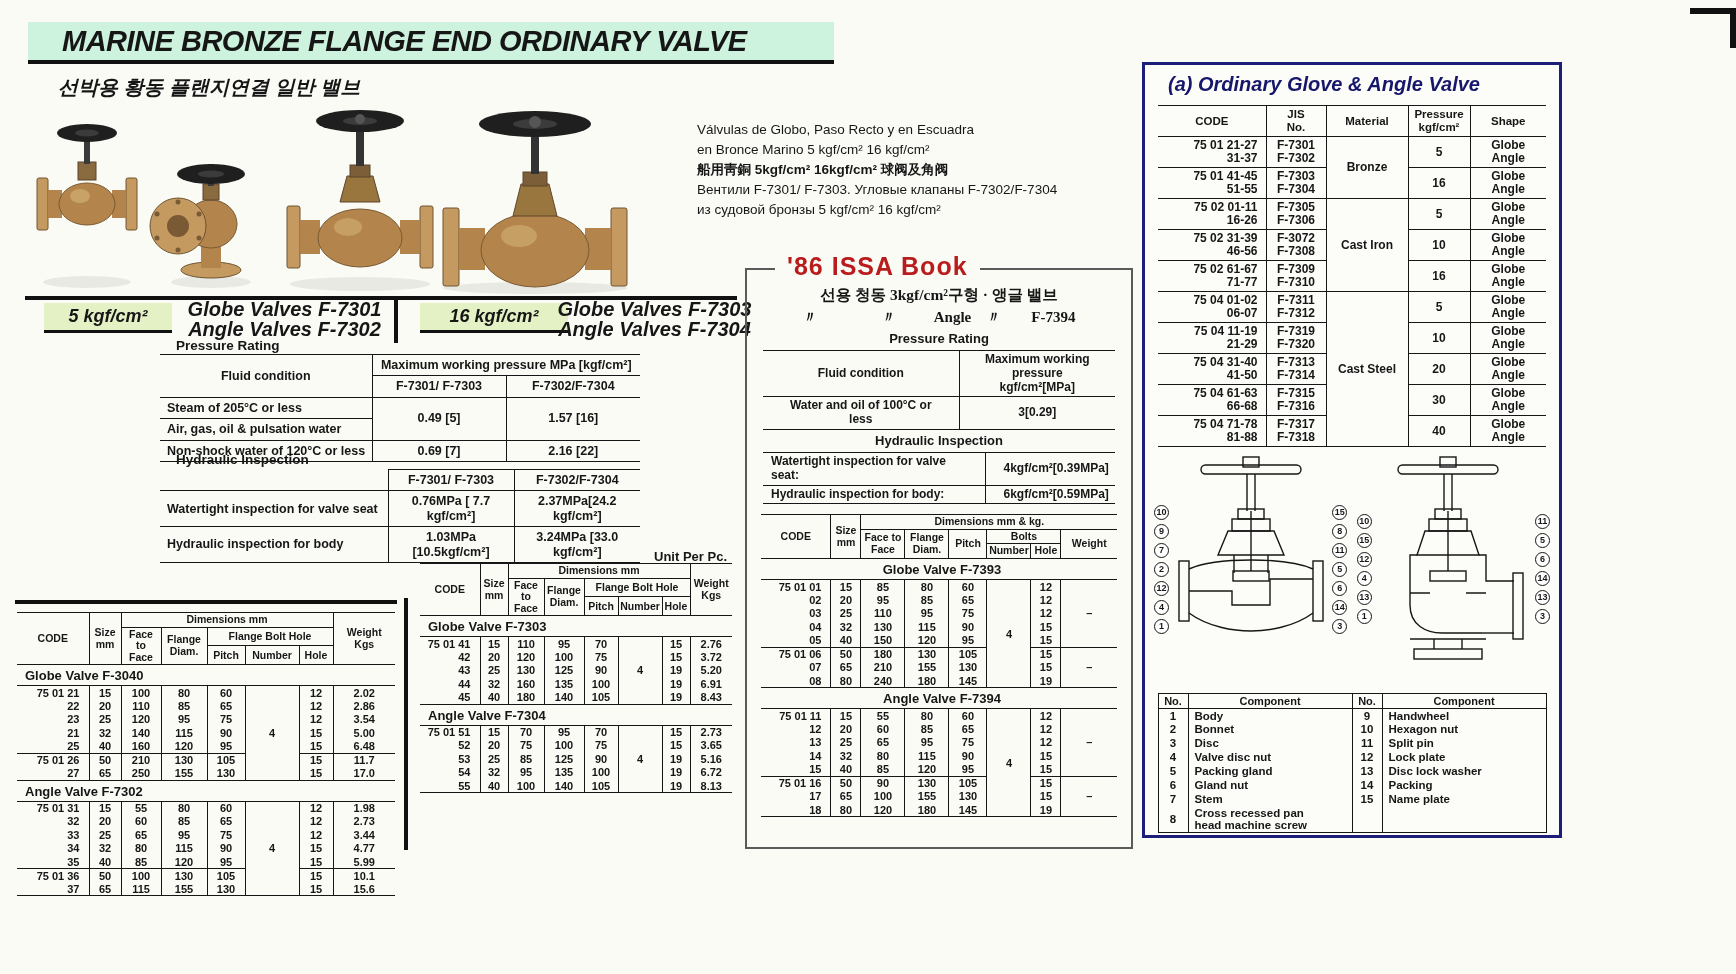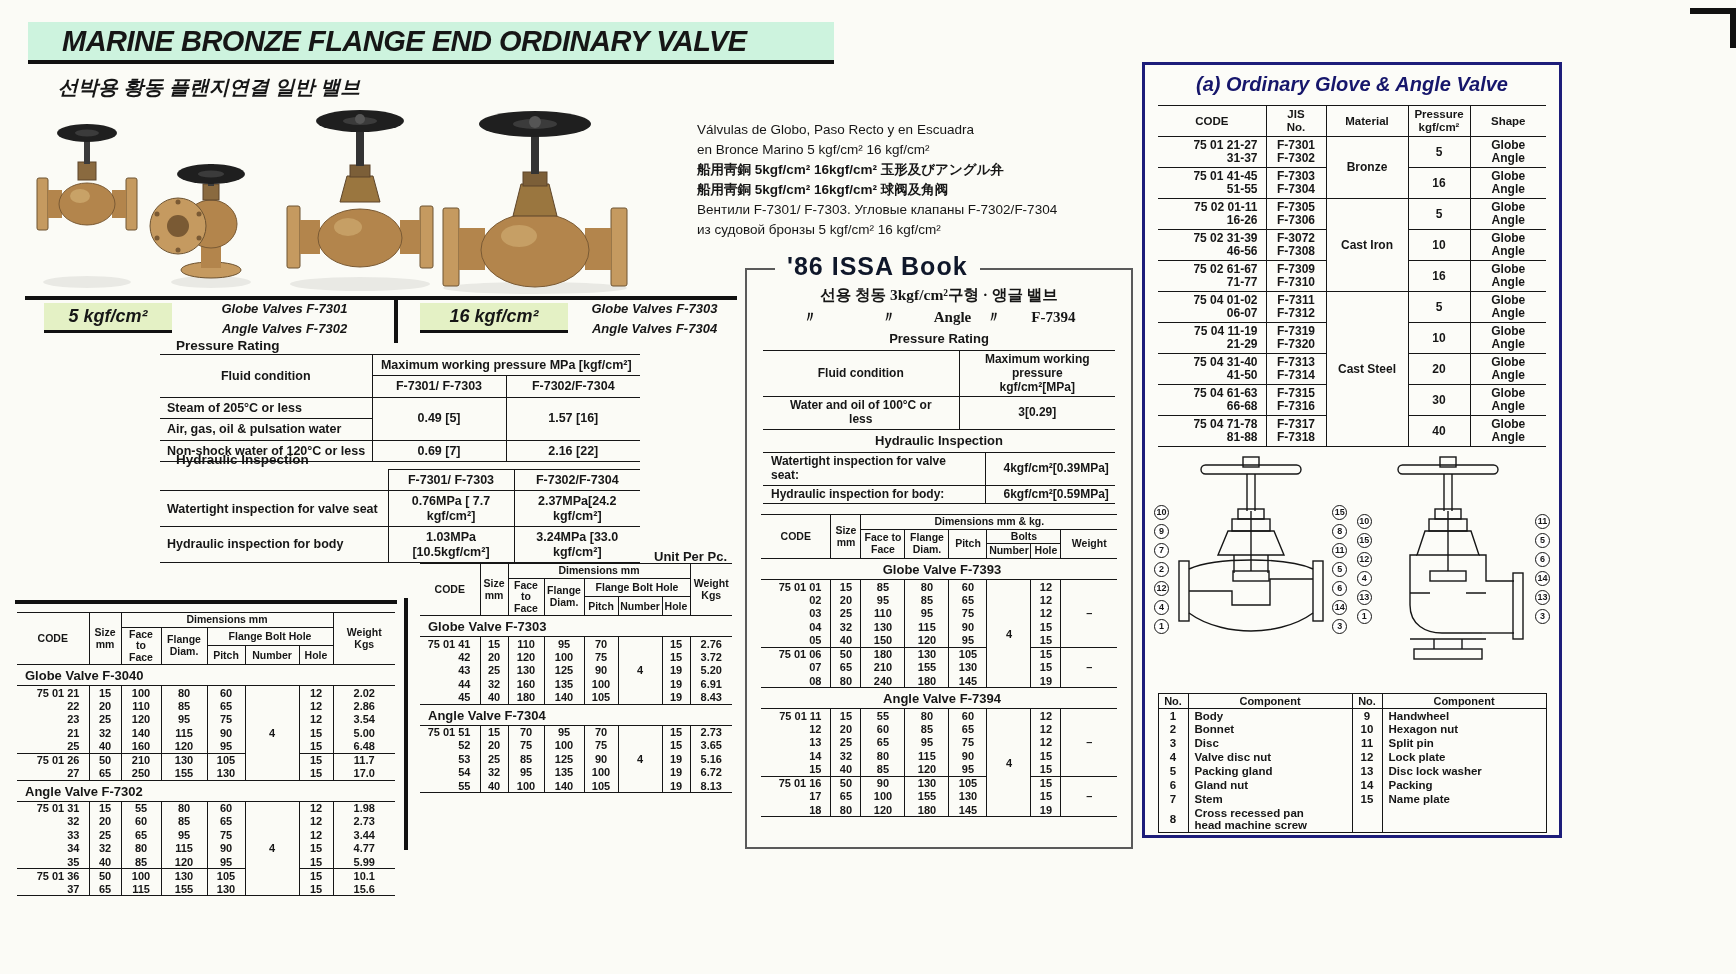--- a/index.html
+++ b/index.html
@@ -17,21 +17,21 @@
   .intro .ln3,.intro .ln4{font-weight:bold;}
 
   
   .rule-h1{left:25px;top:296px;width:712px;height:4px;background:#111;}
   .rule-h2{left:15px;top:600px;width:382px;height:4px;background:#111;}
   .vdiv1{left:394px;top:297px;width:4px;height:46px;background:#111;}
   .vdiv2{left:404px;top:598px;width:4px;height:252px;background:#111;}
   .badge{height:30px;background:#e4f1c5;border-bottom:3px solid #111;display:flex;align-items:center;justify-content:center;font-size:18px;font-weight:bold;font-style:italic;}
   .badge5{left:44px;top:303px;width:128px;}
   .badge16{left:420px;top:303px;width:148px;}
-  .valve-label{top:299px;width:205px;font-size:13px;font-weight:bold;font-style:italic;text-align:center;line-height:20px;white-space:pre-line;}
+  .valve-label{top:299px;width:205px;font-size:20px;font-weight:bold;font-style:italic;text-align:center;line-height:20px;white-space:pre-line;}
   .vl1{left:182px;} .vl2{left:552px;}
 
   .sec-label{font-size:13.5px;font-weight:bold;}
   .pr-label{left:176px;top:338px;}
   .hi-label{left:176px;top:452px;}
   .unit-label{left:612px;top:549px;width:115px;text-align:right;font-size:13px;font-weight:bold;}
 
   
   table{border-collapse:collapse;table-layout:fixed;}
   th,td{white-space:pre-line;overflow:hidden;}
@@ -52,36 +52,36 @@
   .dim-table tbody.data tr.sep td{border-top:1.5px solid #161616;}
   .dim-table tbody.data td:first-child{text-align:right;padding-right:9px;}
   .dim-table tbody.subhead td{border:none;text-align:left;font-size:13px;font-weight:bold;padding:3px 2px 2px 8px;}
   .dim-table tbody.subhead{border-bottom:1px solid #161616;}
   .dim-table tbody.subhead.center td{text-align:center;}
   .t-dim-left{left:17px;top:612px;width:378px;}
   .t-dim-mid{left:420px;top:563px;width:312px;}
 
   
   .issa-box{left:745px;top:268px;width:388px;height:581px;border:2px solid #5a5a5a;padding-top:14px;}
-  .issa-title{position:absolute;top:-18px;left:28px;font-size:25px;font-weight:bold;color:#0f172a;background:#fbfbf6;padding:0 12px;letter-spacing:1px;text-align:right;}
+  .issa-title{position:absolute;top:-18px;left:28px;font-size:25px;font-weight:bold;color:#b91c1c;background:#fbfbf6;padding:0 12px;letter-spacing:1px;text-align:right;}
   .issa-head{text-align:center;font-family:"Liberation Serif",serif;font-weight:bold;line-height:22px;}
   .issa-head .l1{font-size:15.5px;}
   .issa-head .l2{font-size:16px;}
   .issa-head .l3{font-size:15px;white-space:pre;}
   .issa-head .l4{font-size:15.5px;}
   .issa-sec{text-align:center;font-size:13px;font-weight:bold;margin-top:3px;}
   .t-issa-pr{margin:4px auto 0;width:352px;font-size:12px;}
   .t-issa-hyd{margin:4px auto 0;width:352px;font-size:12px;}
   .t-issa-pr th,.t-issa-pr td,.t-issa-hyd th,.t-issa-hyd td{border:1px solid #161616;text-align:center;padding:2px 18px;line-height:1.15;font-weight:bold;}
   .t-issa-hyd td:first-child{text-align:left;padding-left:8px;}
   .t-issa-dim{margin:10px auto 0;width:356px;}
 
   
   .panel{left:1142px;top:62px;width:420px;height:776px;border:3px solid #1d1d7a;background:#fcfcf8;padding-top:8px;}
-  .panel-title{text-align:center;font-size:20px;font-weight:bold;font-style:italic;color:#16166b;}
+  .panel-title{text-align:left;font-size:20px;font-weight:bold;font-style:italic;color:#16166b;margin-left:23px;}
   .code-table{margin:9px auto 0;width:388px;font-size:12px;}
   .code-table th{border:1px solid #161616;font-size:11.5px;font-weight:bold;padding:2px 0;line-height:13px;text-align:center;}
   .code-table td{border:1px solid #161616;font-weight:bold;line-height:13px;padding:2px 0;text-align:center;}
   .code-table td:first-child{text-align:right;padding-right:8px;}
   .diagrams{margin:6px 6px 0;height:232px;display:flex;justify-content:space-between;align-items:stretch;}
   .callout-col{width:21px;display:flex;flex-direction:column;justify-content:center;align-items:center;}
   .co{width:15px;height:15px;border:1px solid #161616;border-radius:50%;font-size:9px;line-height:13px;text-align:center;font-weight:bold;margin:2px 0;background:#fff;}
   .diag{width:150px;height:230px;}
   .comp-table{margin:8px auto 0;width:388px;font-size:11.5px;border:1.5px solid #161616;}
   .comp-table th{border:1px solid #161616;font-size:11px;font-weight:bold;padding:1px 0;text-align:center;}
@@ -166,21 +166,20 @@
     <rect x="496" y="46" width="8" height="42" fill="#333"></rect>
     <ellipse cx="500" cy="38" rx="56" ry="13" fill="#1f1f1f"></ellipse>
     <ellipse cx="500" cy="38" rx="22" ry="5" fill="#3b3b3b"></ellipse>
     <circle cx="500" cy="36" r="6" fill="#555"></circle>
   </g>
 </svg>
 
 <div class="abs intro">
   <div class="ln1">Válvulas de Globo, Paso Recto y en Escuadra</div>
   <div class="ln2">en Bronce Marino 5 kgf/cm² 16 kgf/cm²</div>
-  <div class="ln3">船用靑銅 5kgf/cm² 16kgf/cm²  玉形及びアングル弁</div>
   <div class="ln4">船用靑銅 5kgf/cm² 16kgf/cm²  球阀及角阀</div>
   <div class="ln5">Вентили F-7301/ F-7303. Угловые клапаны F-7302/F-7304</div>
   <div class="ln6">из судовой бронзы 5 kgf/cm² 16 kgf/cm²</div>
 </div>
 
 <div class="abs rule-h1"></div>
 <div class="abs badge badge5">5 kgf/cm²</div>
 <div class="abs valve-label vl1">Globe Valves F-7301
 Angle Valves F-7302</div>
 <div class="abs vdiv1"></div>

